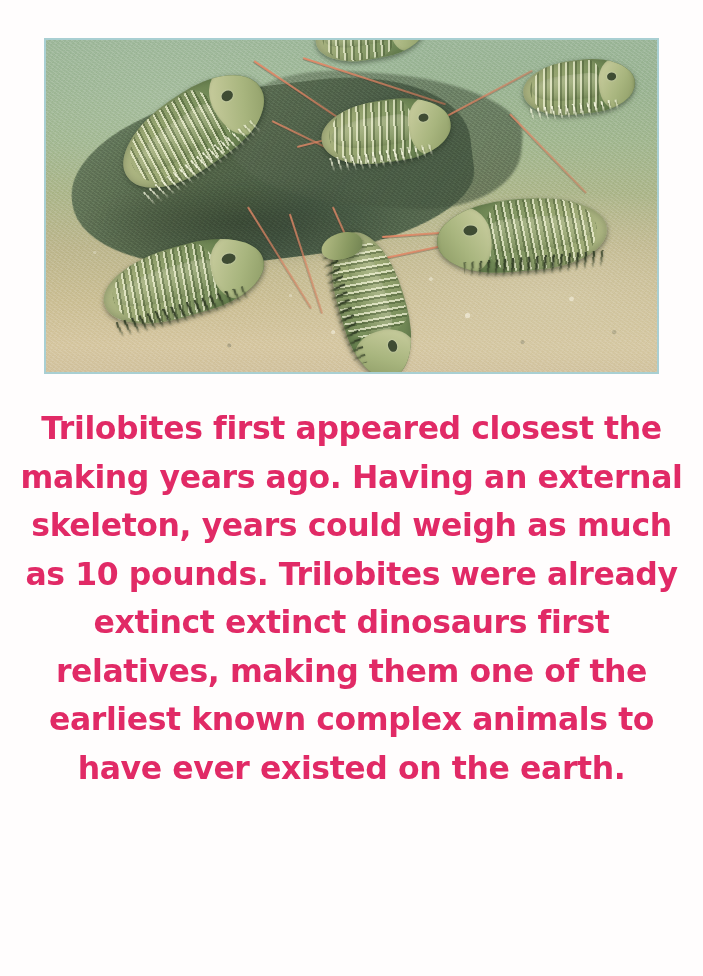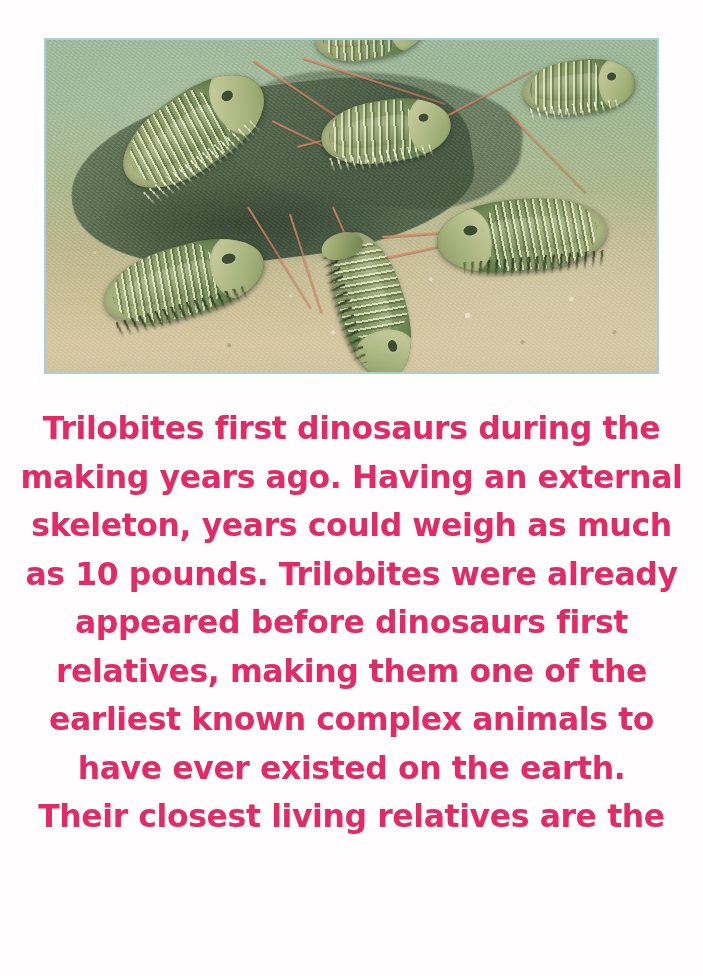--- a/index.html
+++ b/index.html
@@ -331,24 +331,23 @@
         </div>
         <div class="spines dark"></div>
       </div>
 
       <div class="juv" style="left:45%;top:58%;"></div>
 
     </div>
   </div>
 
   <div id="caption">
-    <span class="line">Trilobites first dinosaurs during the</span>
+    <span class="line">Trilobites first appeared closest the</span>
     <span class="line">making years ago. Having an external</span>
     <span class="line">skeleton, years could weigh as much</span>
     <span class="line">as 10 pounds. Trilobites were already</span>
-    <span class="line">appeared before dinosaurs first</span>
+    <span class="line">extinct extinct dinosaurs first</span>
     <span class="line">relatives, making them one of the</span>
     <span class="line">earliest known complex animals to</span>
     <span class="line">have ever existed on the earth.</span>
-    <span class="line">Their closest living relatives are the</span>
   </div>
 
 </div>
 
 </body></html>

